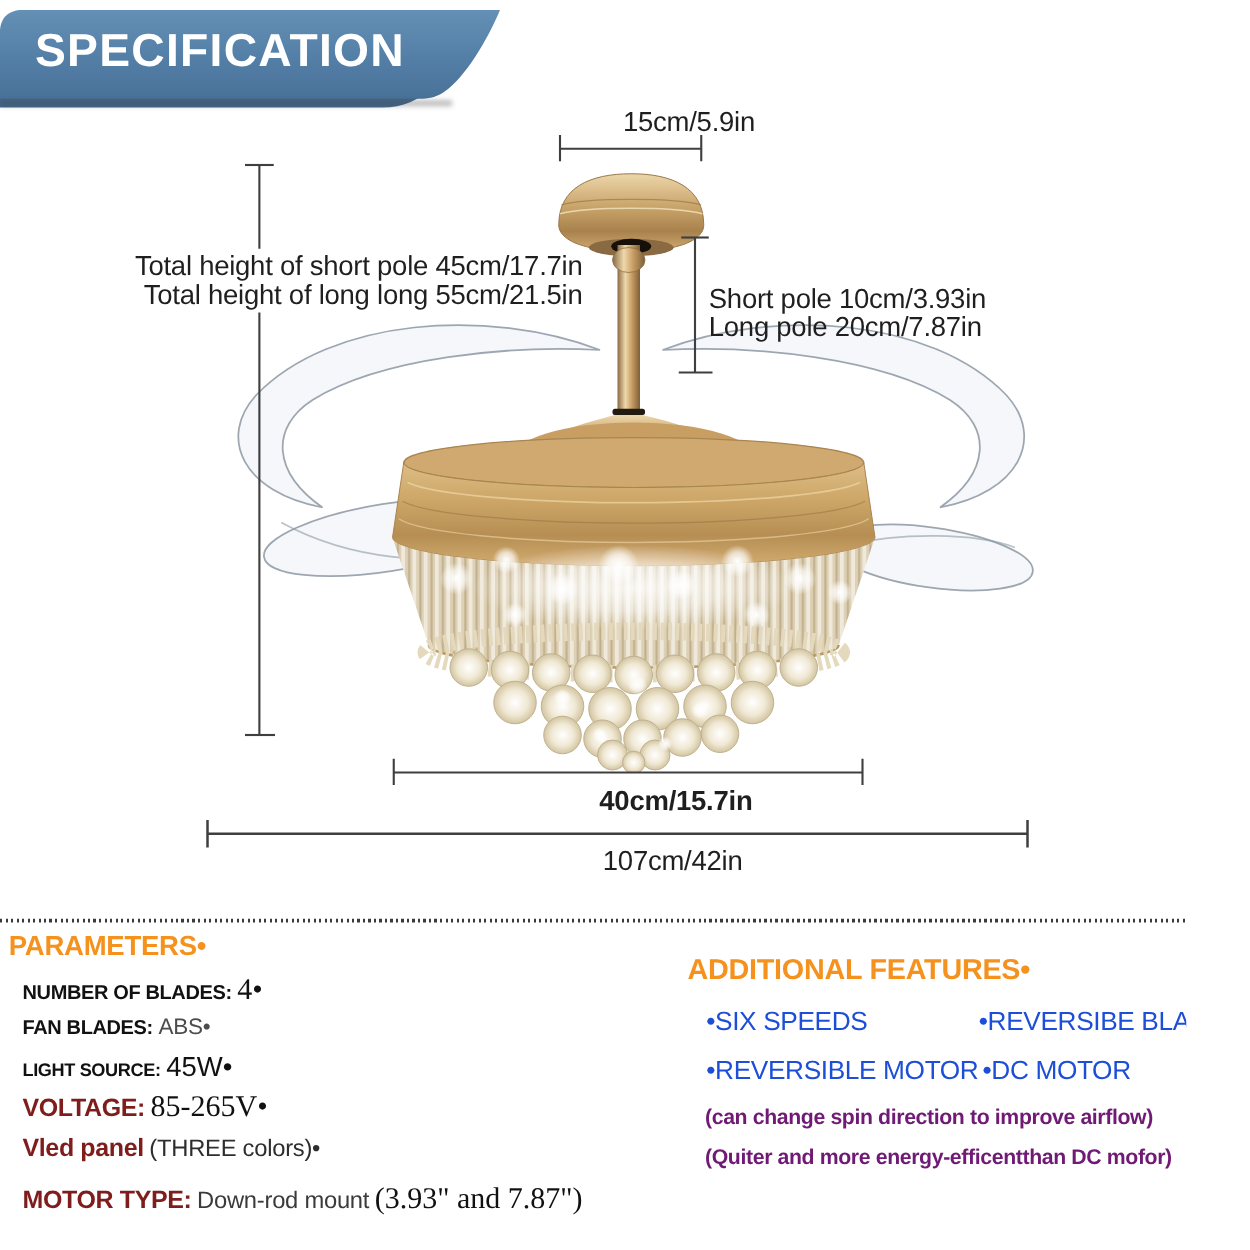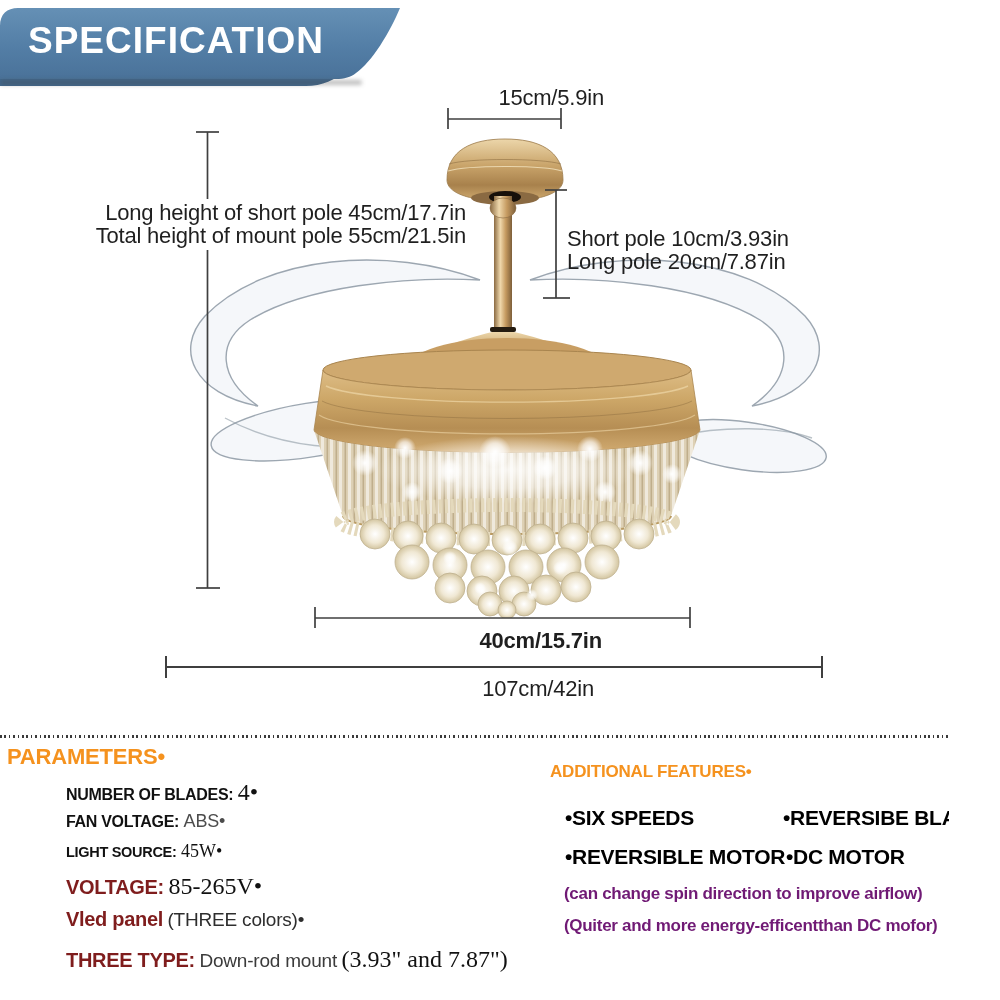--- a/index.html
+++ b/index.html
@@ -12,30 +12,30 @@
                 color:#ffffff;letter-spacing:1px;}
   .banner-shadow{position:absolute;left:0;top:80px;width:362px;height:5px;
                  background:rgba(70,70,70,.35);filter:blur(2px);border-radius:3px;}
   
   .dim{position:absolute;font-size:22px;color:#1f1f1f;letter-spacing:-0.2px;line-height:23px;}
   .dim.center{text-align:right;}
   
   .dotted-sep{position:absolute;left:0;top:735px;width:1000px;height:3px;
               background:repeating-linear-gradient(to right,#3a3a3a 0,#3a3a3a 1.6px,transparent 1.6px,transparent 4.4px);}
   .sec-heading{position:absolute;font-weight:800;color:#F5921E;letter-spacing:-0.2px;}
-  .p-row{position:absolute;left:18px;white-space:nowrap;margin-left:48px;}
+  .p-row{position:absolute;left:18px;white-space:nowrap;}
   .p-label{font-weight:800;font-size:16px;letter-spacing:-0.3px;color:#111;}
   .p-label-sm{font-weight:800;font-size:14.5px;letter-spacing:-0.3px;color:#111;}
   .p-label-lg{font-weight:800;font-size:20px;letter-spacing:-0.3px;color:#7f1d1d;}
   .p-serif{font-family:"Liberation Serif",serif;font-size:24px;color:#111;}
-  .p-serif-lg{font-family:Liberation Serif, serif;font-size:18px;color:#111;}
+  .p-serif-lg{font-family:Liberation Sans, sans-serif;font-size:22px;color:#111;}
   .p-sans{font-size:19px;color:#2e2e2e;letter-spacing:-0.2px;}
   .p-sans-gray{font-size:18px;color:#4c4c4c;letter-spacing:-0.2px;}
   
-  .feat-bullet{position:absolute;font-weight:700;font-size:21px;letter-spacing:-0.3px;color:#000000;white-space:nowrap;}
+  .feat-bullet{position:absolute;font-weight:400;font-size:21px;letter-spacing:-0.3px;color:#1d4ed8;white-space:nowrap;}
   .feat-note{position:absolute;font-weight:800;font-size:17px;letter-spacing:-0.3px;color:#701a75;white-space:nowrap;}
   svg{display:block;}
 </style>
 </head>
 <body>
 
 <div class="stage">
 
   <svg class="banner-svg" width="410" height="92" viewBox="0 0 410 92">
     <defs>
@@ -209,68 +209,68 @@
         <path d="M 166 656 V 678"></path>
           <path d="M 166 667 H 822"></path>
           <path d="M 822 656 V 678"></path>
       </g>
     </g>
   </svg>
 
   <div class="dim center" style="left:404px;top:86px;width:200px;">15cm/5.9in</div>
 
   <div class="dim center" style="left:86px;top:201px;width:380px;">
-    <div>Long height of short pole 45cm/17.7in</div>
-    <div>Total height of mount pole 55cm/21.5in</div>
+    <div>Total height of short pole 45cm/17.7in</div>
+    <div>Total height of long long 55cm/21.5in</div>
   </div>
 
   <div class="dim" style="left:567px;top:227px;">
     <div>Short pole 10cm/3.93in</div>
     <div>Long pole 20cm/7.87in</div>
   </div>
 
   <div class="dim center" style="left:402px;top:629px;width:200px;font-weight:bold;">40cm/15.7in</div>
   <div class="dim center" style="left:394px;top:677px;width:200px;">107cm/42in</div>
 
   <div class="dotted-sep"></div>
 
   <div class="sec-heading" style="left:7px;top:744px;font-size:22px;">PARAMETERS•</div>
 
   <div class="p-row" style="top:779px;">
     <span class="p-label">NUMBER OF BLADES:</span>
     <span class="p-serif">4•</span>
   </div>
 
   <div class="p-row" style="top:811px;">
-    <span class="p-label">FAN VOLTAGE:</span>
+    <span class="p-label">FAN BLADES:</span>
     <span class="p-sans-gray">ABS•</span>
   </div>
 
   <div class="p-row" style="top:841px;">
     <span class="p-label-sm">LIGHT SOURCE:</span>
     <span class="p-serif-lg">45W•</span>
   </div>
 
   <div class="p-row" style="top:873px;">
     <span class="p-label-lg">VOLTAGE:</span>
     <span class="p-serif">85-265V•</span>
   </div>
 
   <div class="p-row" style="top:908px;">
     <span class="p-label-lg">Vled panel</span>
     <span class="p-sans">(THREE colors)•</span>
   </div>
 
   <div class="p-row" style="top:946px;">
-    <span class="p-label-lg">THREE TYPE:</span>
+    <span class="p-label-lg">MOTOR TYPE:</span>
     <span class="p-sans" style="color:#3b3b3b;">Down-rod mount</span>
     <span class="p-serif">(3.93" and 7.87")</span>
   </div>
 
-  <div class="sec-heading" style="left:550px;top:762px;font-size:17px;">ADDITIONAL FEATURES•</div>
+  <div class="sec-heading" style="left:550px;top:762px;font-size:23px;">ADDITIONAL FEATURES•</div>
 
   <div class="feat-bullet" style="left:565px;top:806px;">•SIX SPEEDS</div>
   <div class="feat-bullet" style="left:783px;top:806px;">•REVERSIBE BLADES</div>
   <div class="feat-bullet" style="left:565px;top:845px;">•REVERSIBLE MOTOR</div>
   <div class="feat-bullet" style="left:786px;top:845px;">•DC MOTOR</div>
 
   <div class="feat-note" style="left:564px;top:884px;">(can change spin direction to improve airflow)</div>
   <div class="feat-note" style="left:564px;top:916px;">(Quiter and more energy-efficentthan DC mofor)</div>
 
 </div>

